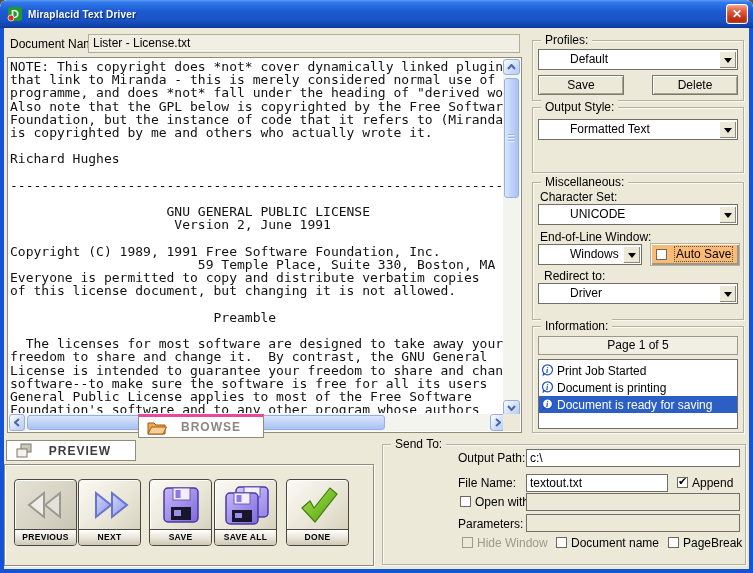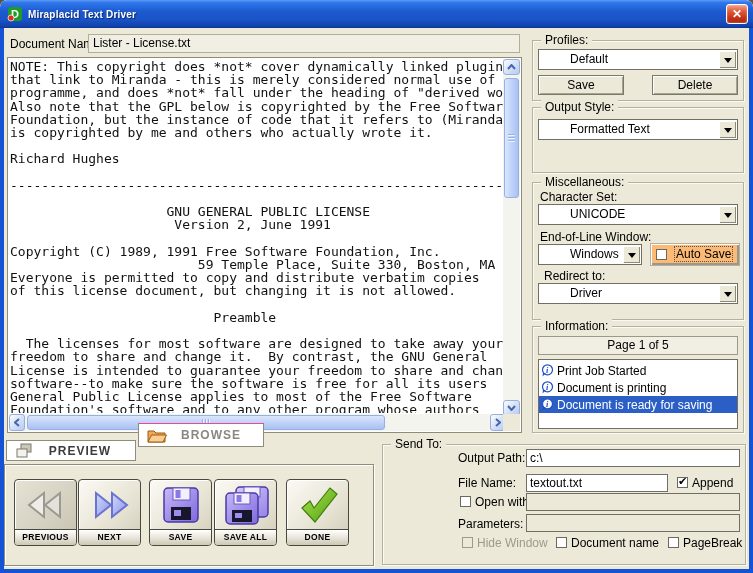--- a/index.html
+++ b/index.html
@@ -102,21 +102,21 @@
   .autosave{position:absolute;left:650px;top:243px;width:90px;height:23px;background:#fdba74;
     border:1px solid #B5B1A0;box-shadow:inset 1px 1px 0 #fff,inset -2px -2px 0 #9B988A;}
   .autosave .lbl{left:24px;top:3px;outline:1px dotted #555;padding:0 1px;}
   .autosave .cb{left:5px;top:5px;}
   
   .tab{position:absolute;background:#fff;border:1px solid #8F8C7C;display:flex;align-items:center;
     font-weight:bold;letter-spacing:1px;cursor:pointer;}
   .tab svg{margin:0 6px 0 8px;flex:none;}
   .tab .tab-label{flex:1;text-align:center;padding-right:14px;}
   .tab-preview{left:6px;top:440px;width:130px;height:21px;color:#3C3C3C;}
-  .tab-browse{left:138px;top:423px;width:126px;height:24px;color:#8A8880;border-top:1px solid #ec4899;justify-content:center;}
+  .tab-browse{left:138px;top:414px;width:126px;height:24px;color:#8A8880;border-top:3px solid #ec4899;justify-content:center;}
   
   .action-panel{position:absolute;left:4px;top:464px;width:370px;height:102px;border:1px solid #8F8C7C;
     box-shadow:inset 1px 1px 0 #fff,1px 1px 0 #fff;background:#ECE9D8;}
   .action-btn{position:absolute;top:479px;width:63px;height:67px;border:1px solid #4A4840;border-radius:4px;
     background:linear-gradient(135deg,#FBFAF4 0%,#E6E2D2 60%,#CFCAB6 100%);box-shadow:inset 1px 1px 0 #fff;cursor:pointer;}
   .action-btn.dim{background:linear-gradient(135deg,#E6E2D4 0%,#D4D0C0 60%,#C4C0AE 100%);}
   .action-icon{position:absolute;left:0;right:0;top:0;height:50px;display:flex;align-items:center;justify-content:center;}
   .action-label{position:absolute;left:0;right:0;bottom:0;height:16px;border-top:1px solid #4A4840;
     background:linear-gradient(180deg,#FFFFFF 0%,#E4E0D2 60%,#CCC8B6 100%);
     font-size:8.5px;font-weight:bold;text-align:center;line-height:15px;border-radius:0 0 3px 3px;letter-spacing:.3px;}

